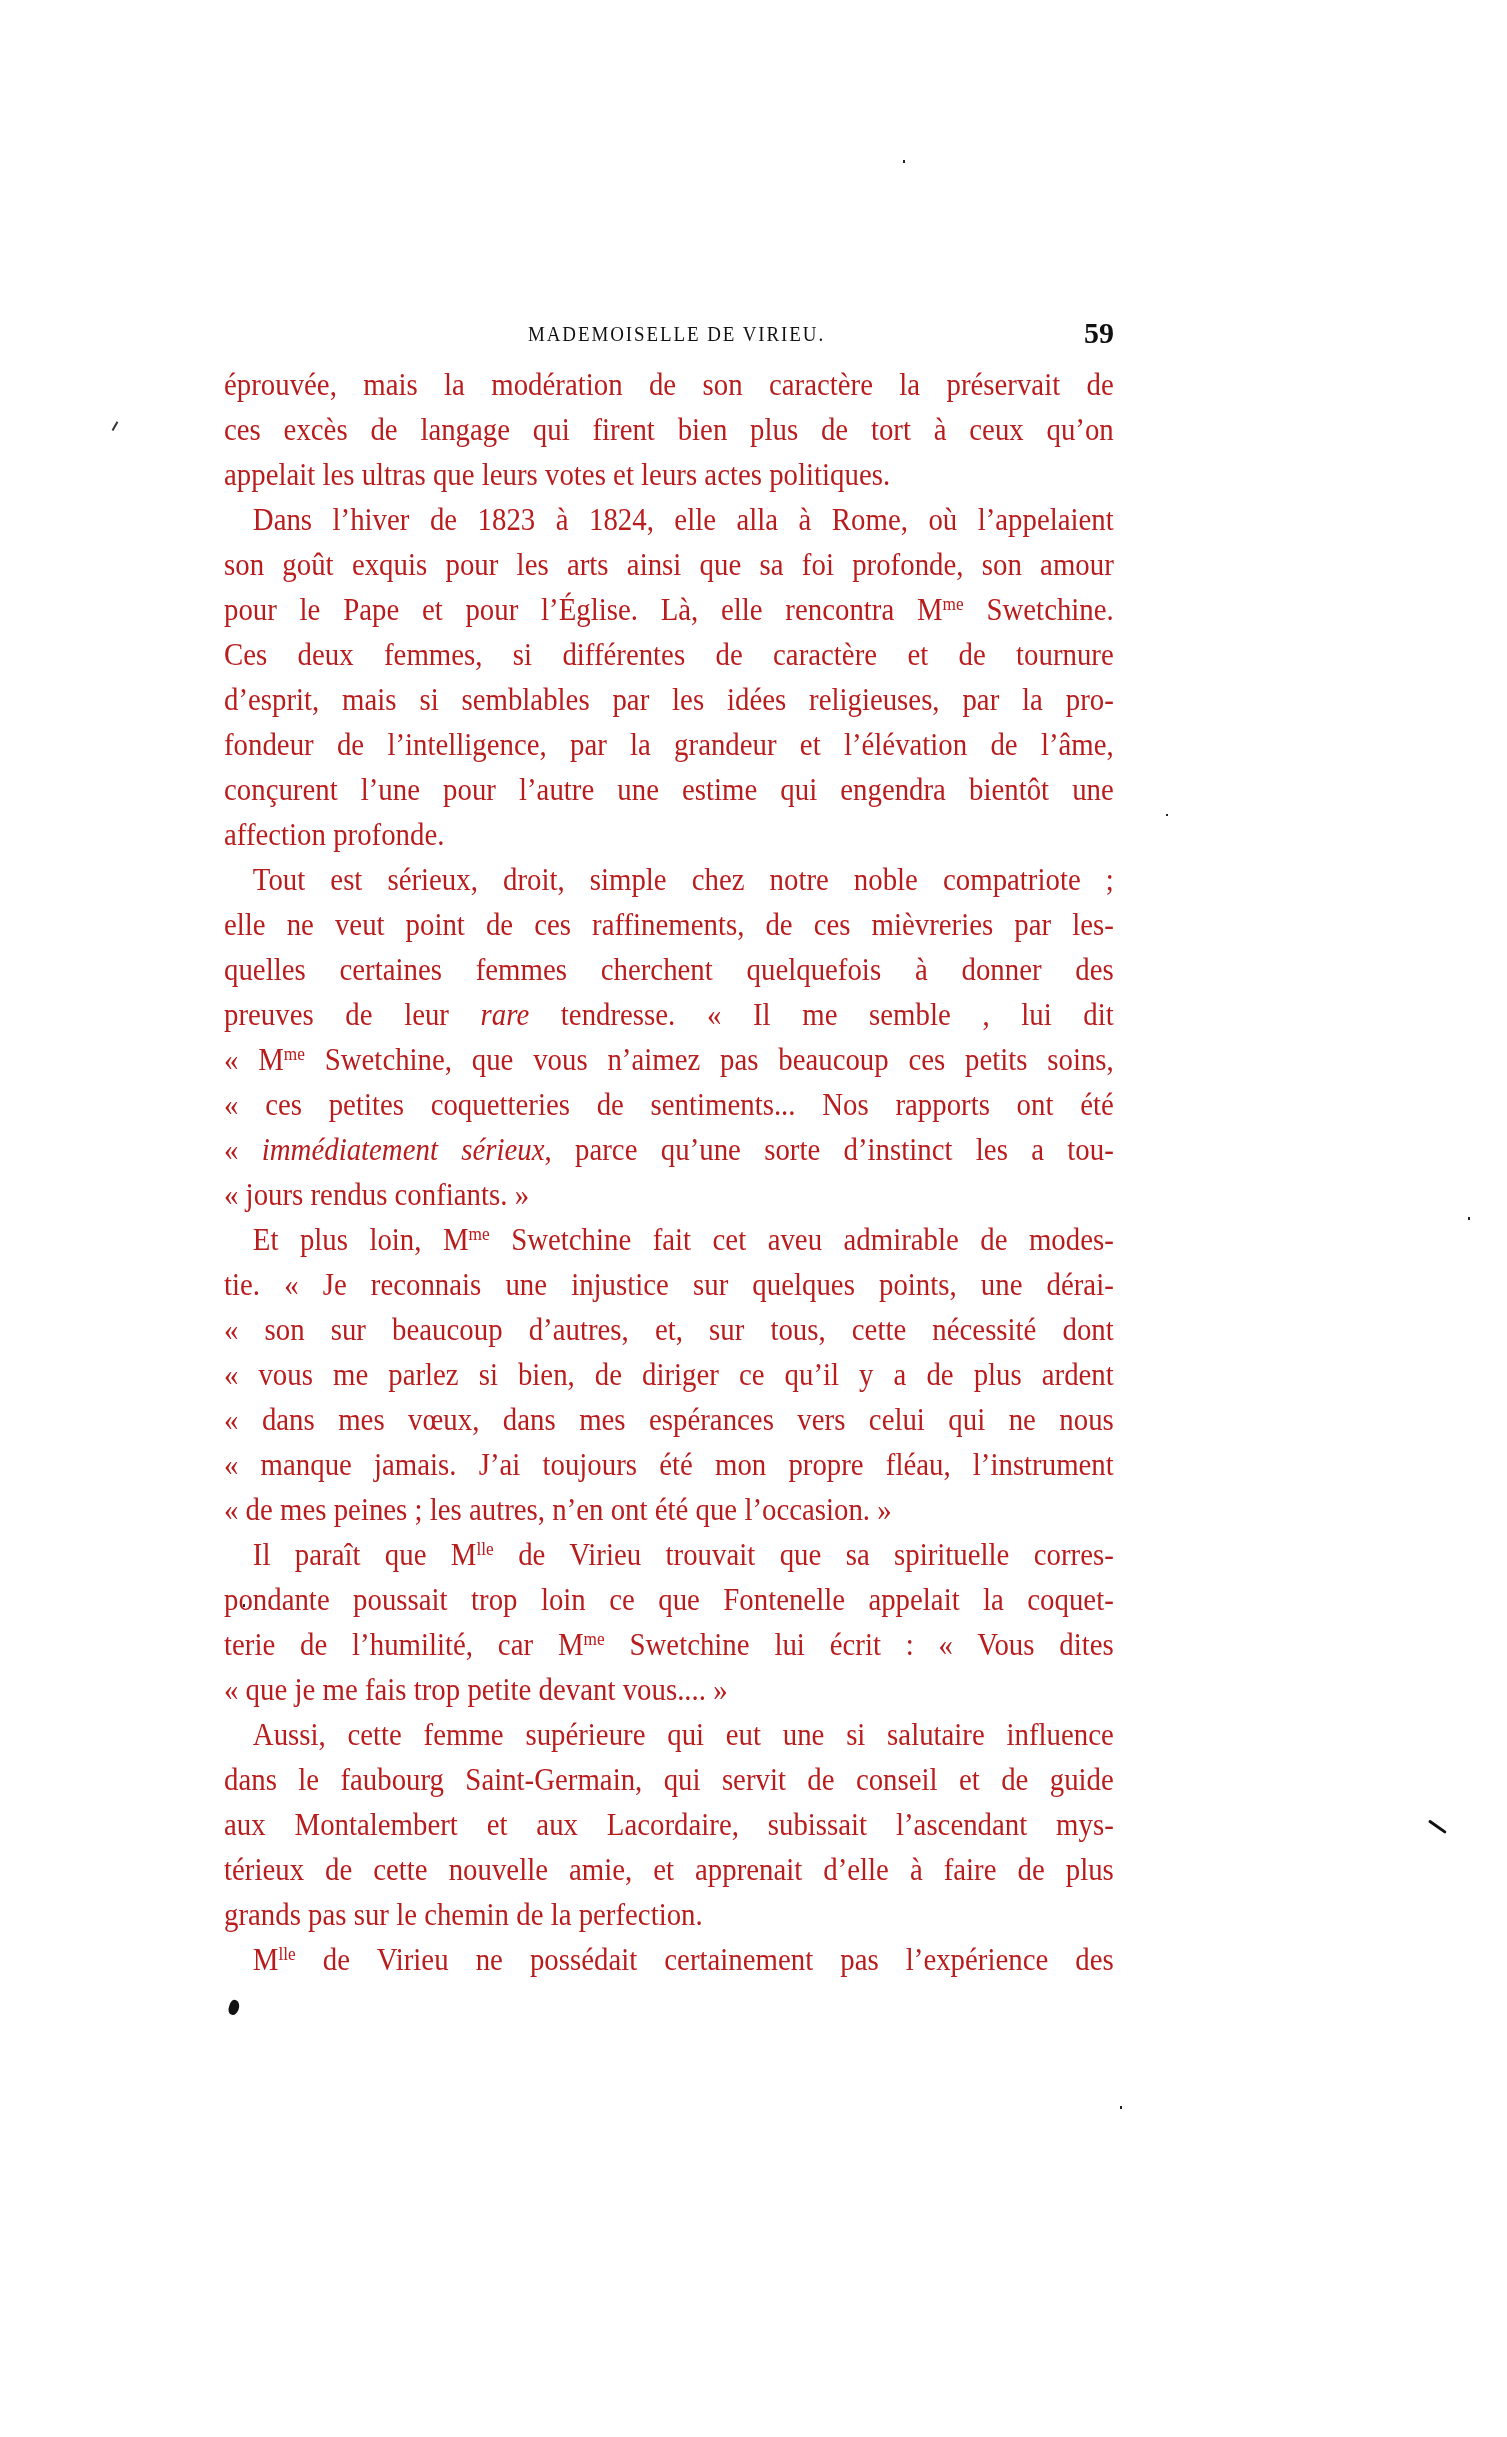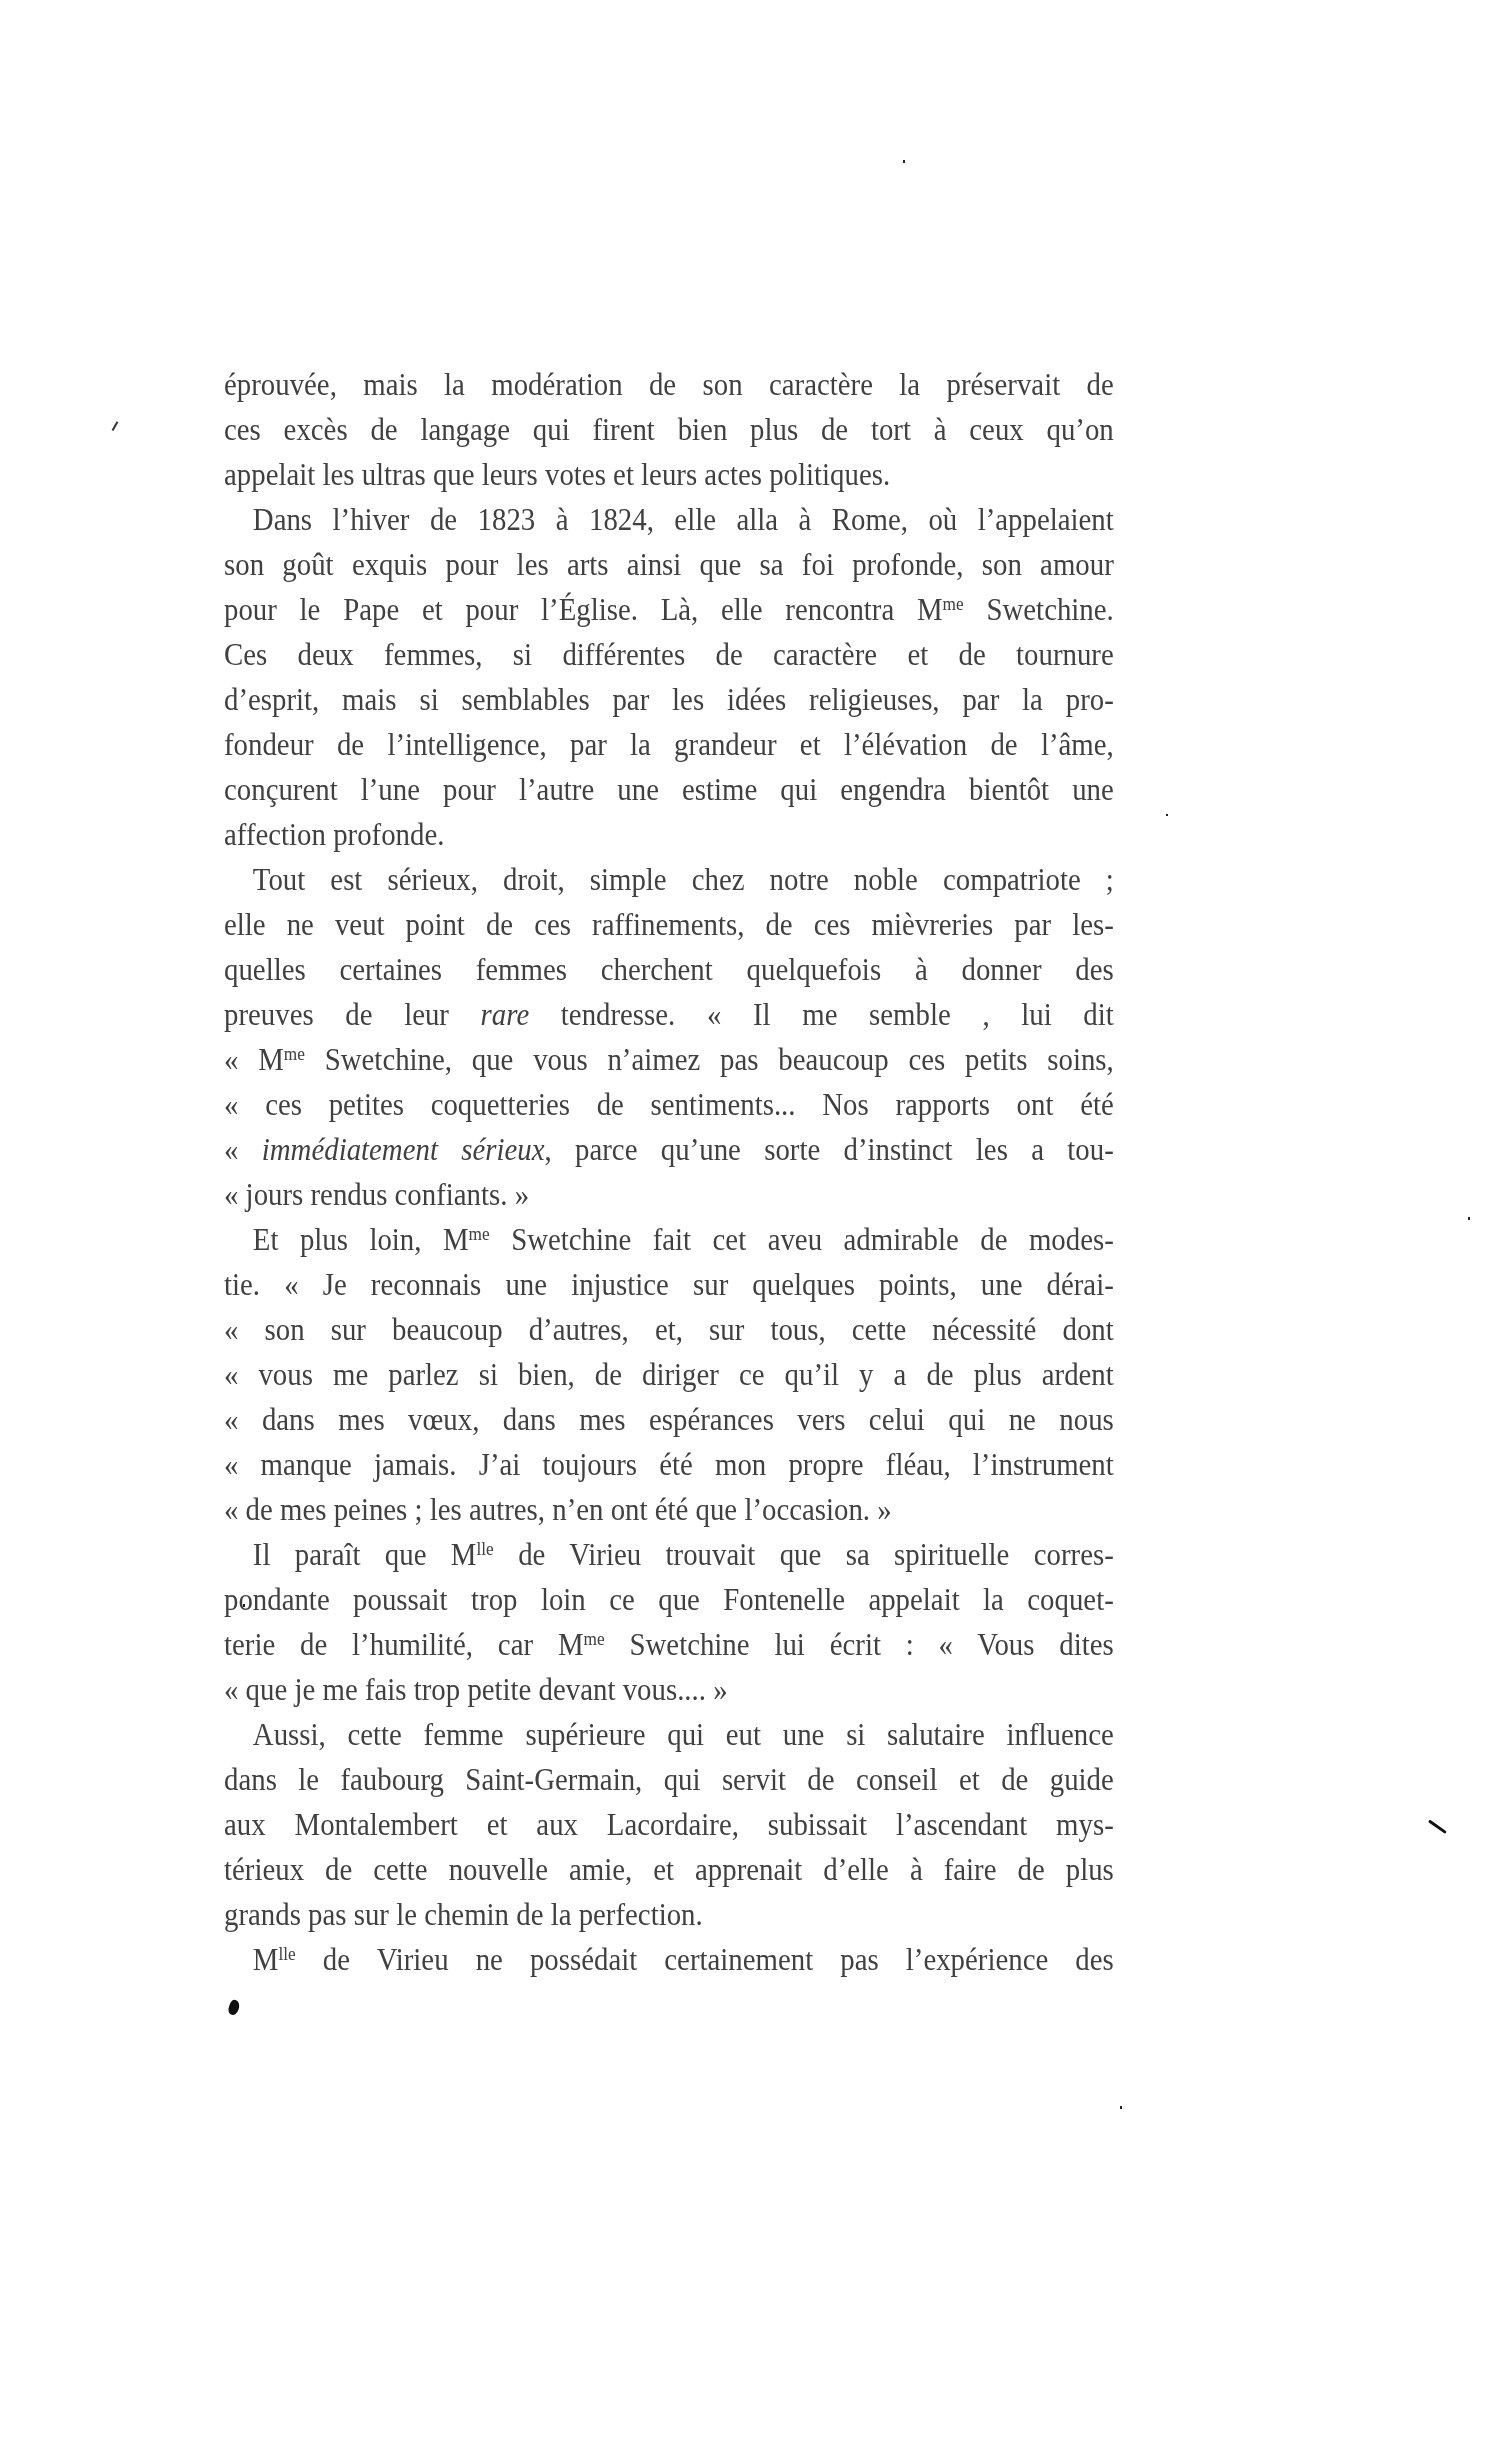--- a/index.html
+++ b/index.html
@@ -14,21 +14,21 @@
     position: absolute; left: 0; right: 0; text-align: center;
     font-size: 20.6px; letter-spacing: 2.1px; top: 6.6px; padding-left: 16.4px;
     transform: scaleX(0.92); transform-origin: center;
   }
   .page-number {
     position: absolute; right: 0; top: 0; font-size: 30px; font-weight: bold;
   }
   .body-text {
     position: absolute; left: 224px; top: 362px; width: 890px;
     font-family: "Liberation Serif", "DejaVu Serif", serif;
-    font-size: 31px; color: #404040;
+    font-size: 31px; color: #b91c1c;
   }
   .line {
     height: 45px; line-height: 45px; white-space: nowrap;
     text-align: justify; text-align-last: justify;
     overflow: visible;
     transform: scaleX(0.93); transform-origin: left center;
     width: 107.5%;
   }
   .line.last { text-align-last: left; }
   .line.indent { padding-left: 31px; box-sizing: border-box; }
@@ -46,20 +46,24 @@
   .tick-left {
     position: absolute; left: 114px; top: 421px; width: 1.6px; height: 10px;
     background: #333; transform: rotate(30deg);
   }
 </style>
 </head>
 <body>
 
 <div class="page">
 
+  <div class="running-head">
+    <div class="running-title">MADEMOISELLE DE VIRIEU.</div>
+    <div class="page-number">59</div>
+  </div>
 
   <div class="body-text" id="body-text">
       <div class="line">éprouvée, mais la modération de son caractère la préservait de</div>
       <div class="line">ces excès de langage qui firent bien plus de tort à ceux qu’on</div>
       <div class="line last">appelait les ultras que leurs votes et leurs actes politiques.</div>
       <div class="line indent">Dans l’hiver de 1823 à 1824, elle alla à Rome, où l’appelaient</div>
       <div class="line">son goût exquis pour les arts ainsi que sa foi profonde, son amour</div>
       <div class="line">pour le Pape et pour l’Église. Là, elle rencontra M<sup>me</sup> Swetchine.</div>
       <div class="line">Ces deux femmes, si différentes de caractère et de tournure</div>
       <div class="line">d’esprit, mais si semblables par les idées religieuses, par la pro-</div>

